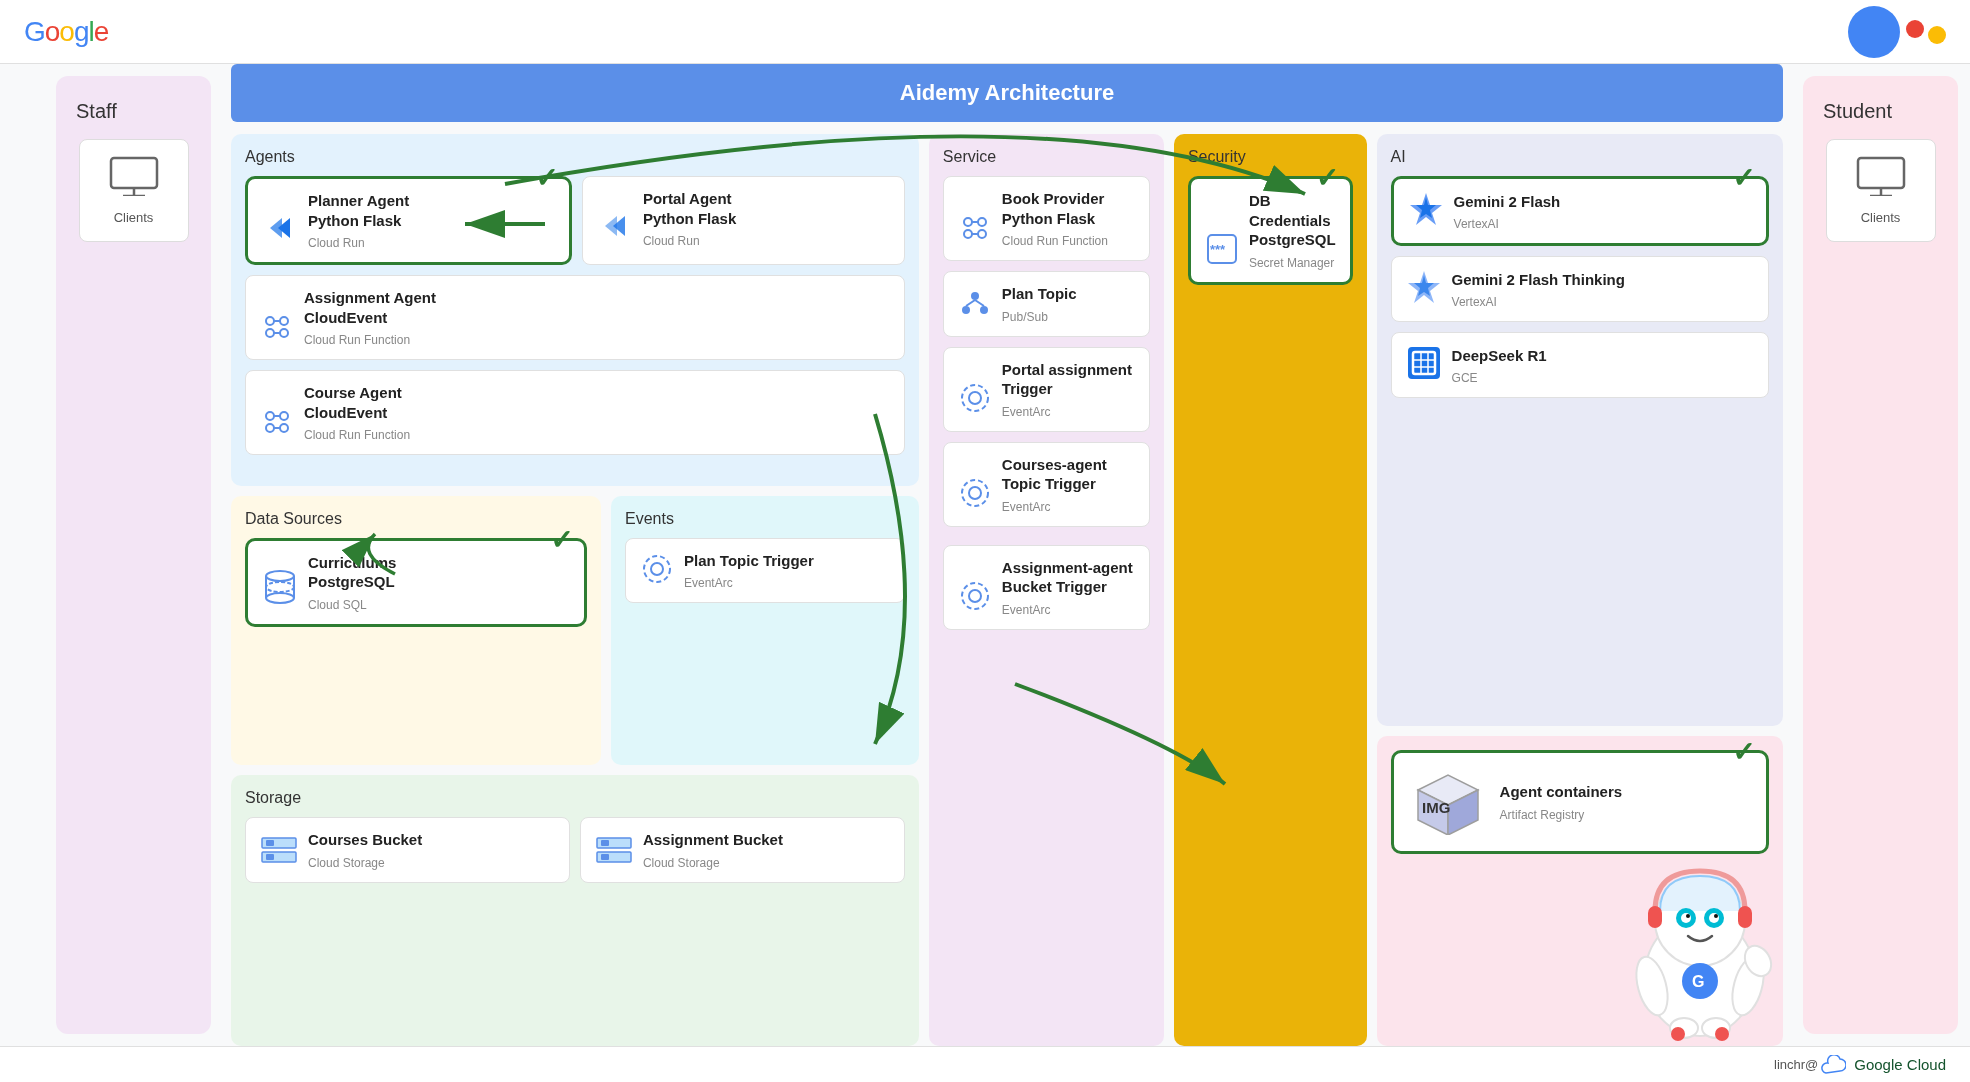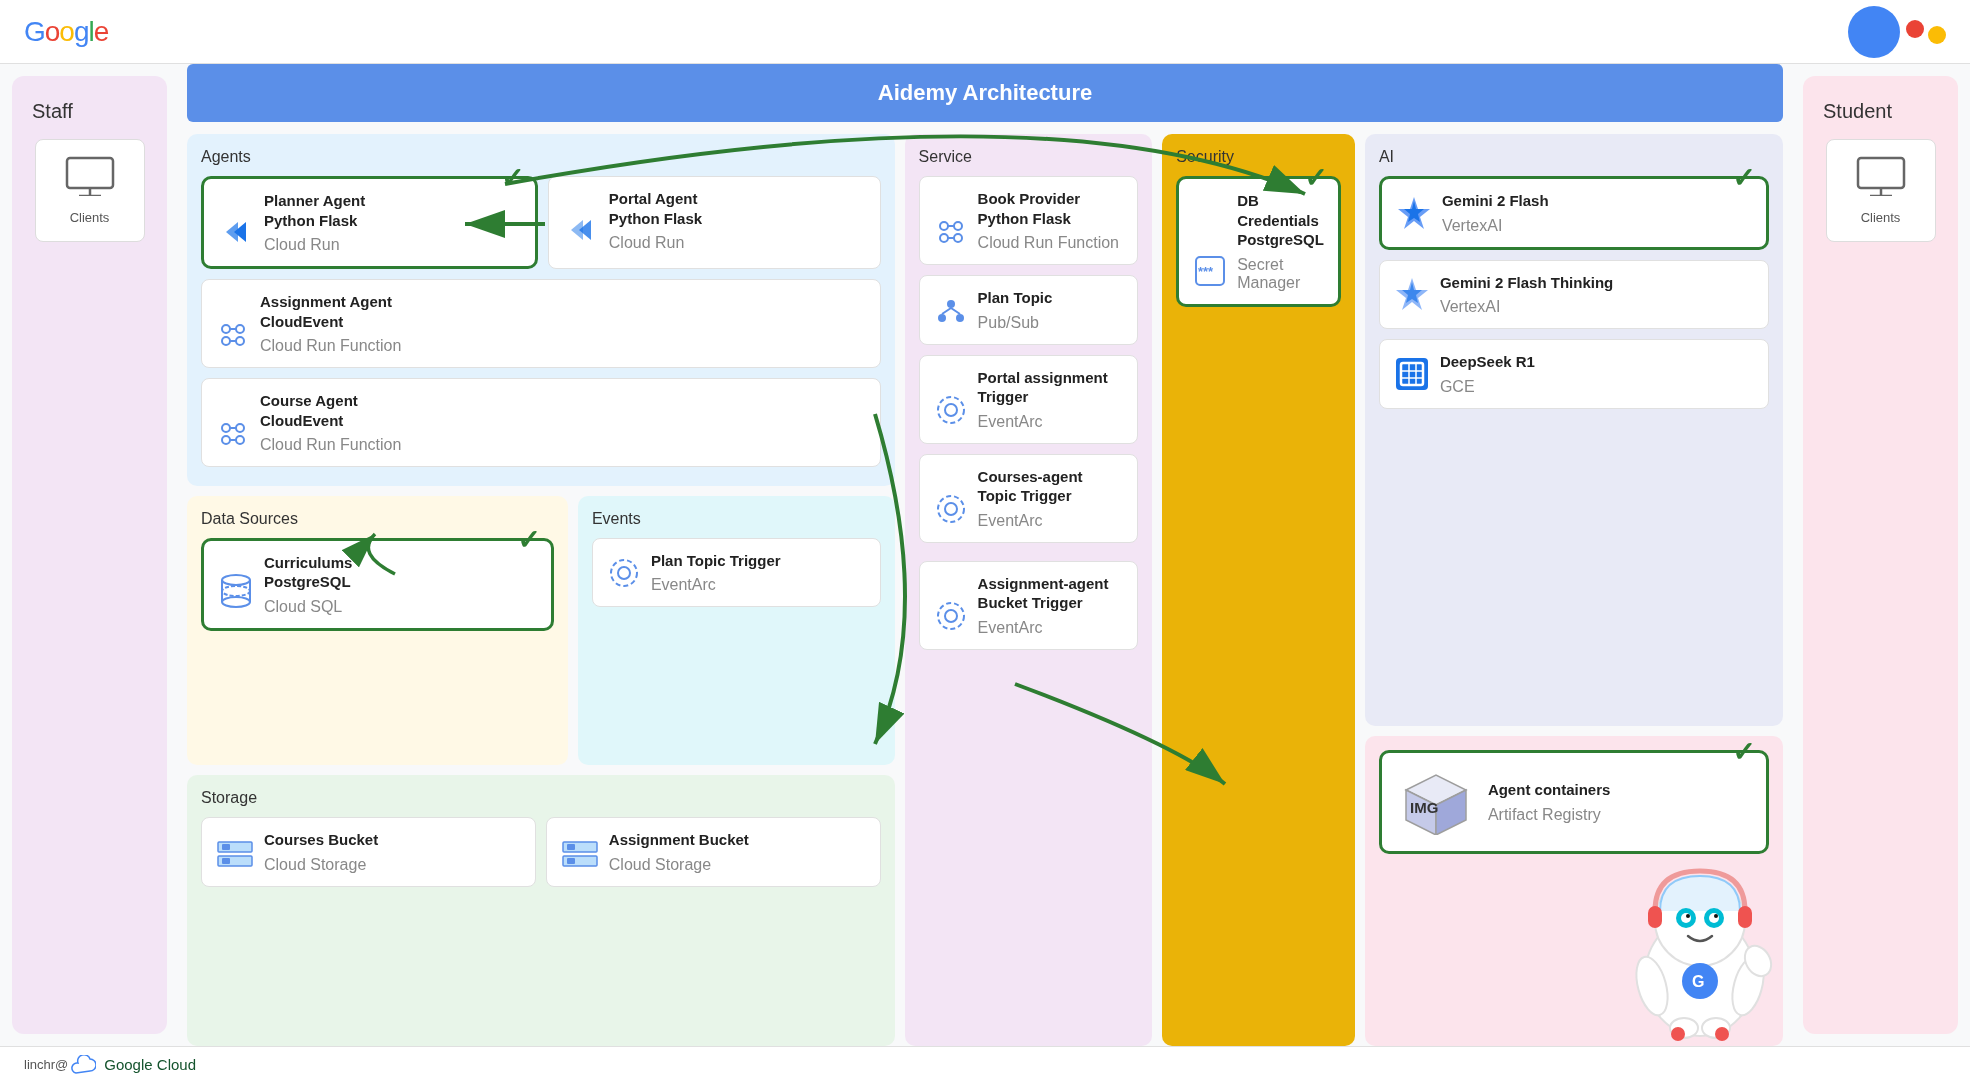--- a/index.html
+++ b/index.html
@@ -32,20 +32,21 @@
     .google-logo span:nth-child(2) { color: #EA4335; }
     .google-logo span:nth-child(3) { color: #FBBC05; }
     .google-logo span:nth-child(4) { color: #4285F4; }
     .google-logo span:nth-child(5) { color: #34A853; }
     .google-logo span:nth-child(6) { color: #EA4335; }
 
     
     .main-layout {
       display: flex;
       height: calc(1082px - 64px - 36px);
+      padding-left: 44px;
     }
 
     
     .sidebar {
       width: 155px;
       display: flex;
       flex-direction: column;
       align-items: center;
       padding: 24px 12px;
       border-radius: 12px;
@@ -158,21 +159,21 @@
       border: 3px solid #2e7d32;
       border-radius: 10px;
     }
     .card-title {
       font-size: 15px;
       font-weight: 600;
       color: #222;
       line-height: 1.3;
     }
     .card-subtitle {
-      font-size: 16px;
+      font-size: 12px;
       color: #888;
       margin-top: 6px;
     }
     .card-row {
       display: flex;
       align-items: flex-end;
       gap: 10px;
     }
 
     
@@ -222,21 +223,21 @@
       position: relative;
     }
 
     
     .bottom-bar {
       height: 36px;
       background: white;
       border-top: 1px solid #e0e0e0;
       display: flex;
       align-items: center;
-      justify-content: flex-start;
+      justify-content: flex-end;
       padding: 0 24px;
     }
     .bottom-user {
       font-size: 13px;
       color: #555;
     }
     .google-cloud-logo {
       display: flex;
       align-items: center;
       gap: 8px;

